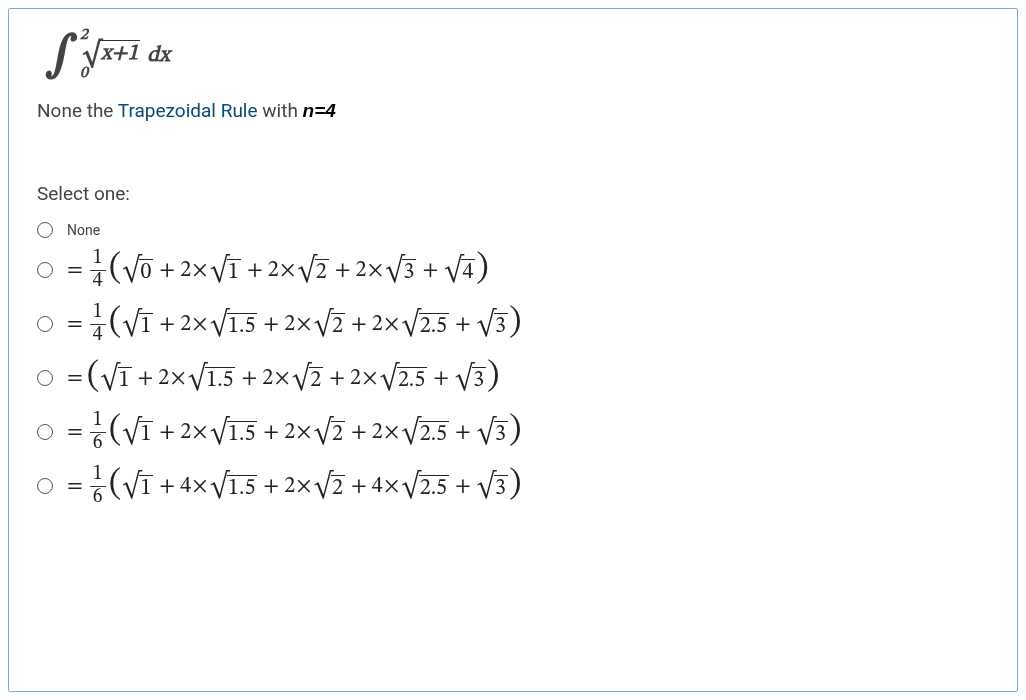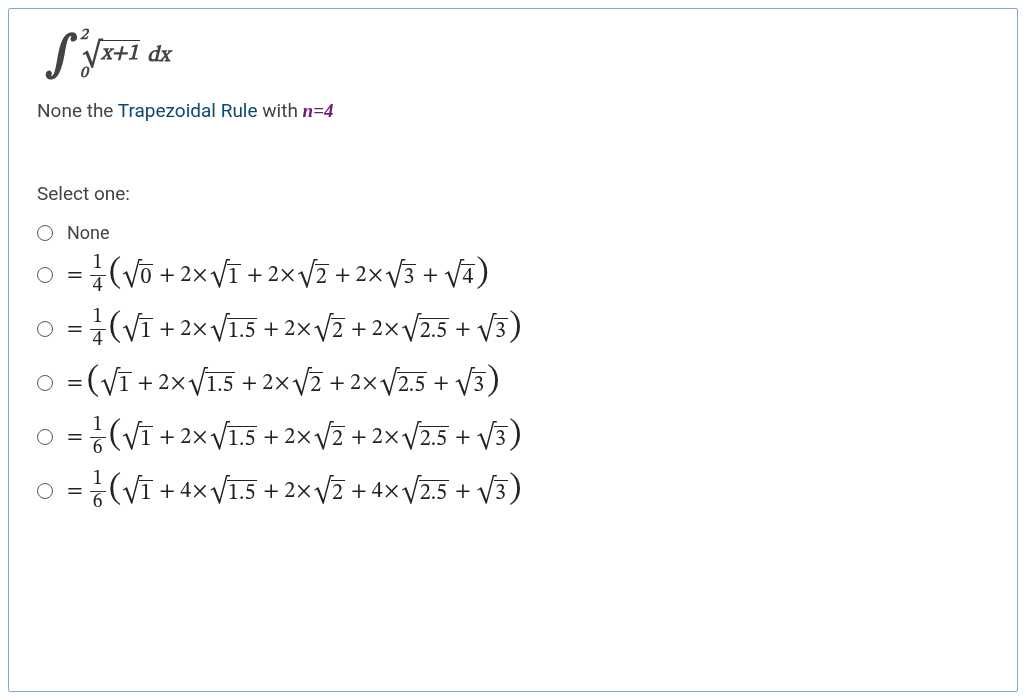--- a/index.html
+++ b/index.html
@@ -83,22 +83,22 @@
       font-size: 19px;
       color: #444;
     }
     .using-line .bold {
       font-weight: 400;
       color: #0c4a6e;
     }
     .using-line .n4 {
       font-weight: 700;
       font-style: italic;
-      font-family: Liberation Serif, serif;
-      color: #701a75;
+      font-family: Liberation Sans, sans-serif;
+      color: #000000;
     }
     .select-one {
       font-size: 19px;
       color: #444;
       margin-top: 60px;
       margin-bottom: 17px;
     }
     .options {
       display: flex;
       flex-direction: column;
@@ -119,21 +119,21 @@
     }
     .option-math {
       font-family: "STIX Two Math", "Cambria Math", "Latin Modern Math", "Times New Roman", serif;
       font-size: 22px;
       color: #222;
       display: flex;
       align-items: center;
       flex-wrap: nowrap;
     }
     .option-text {
-      font-size: 18px;
+      font-size: 14px;
       color: #444;
     }
     .eq {
       margin-right: 4px;
     }
     .frac {
       display: inline-flex;
       flex-direction: column;
       align-items: center;
       vertical-align: middle;

